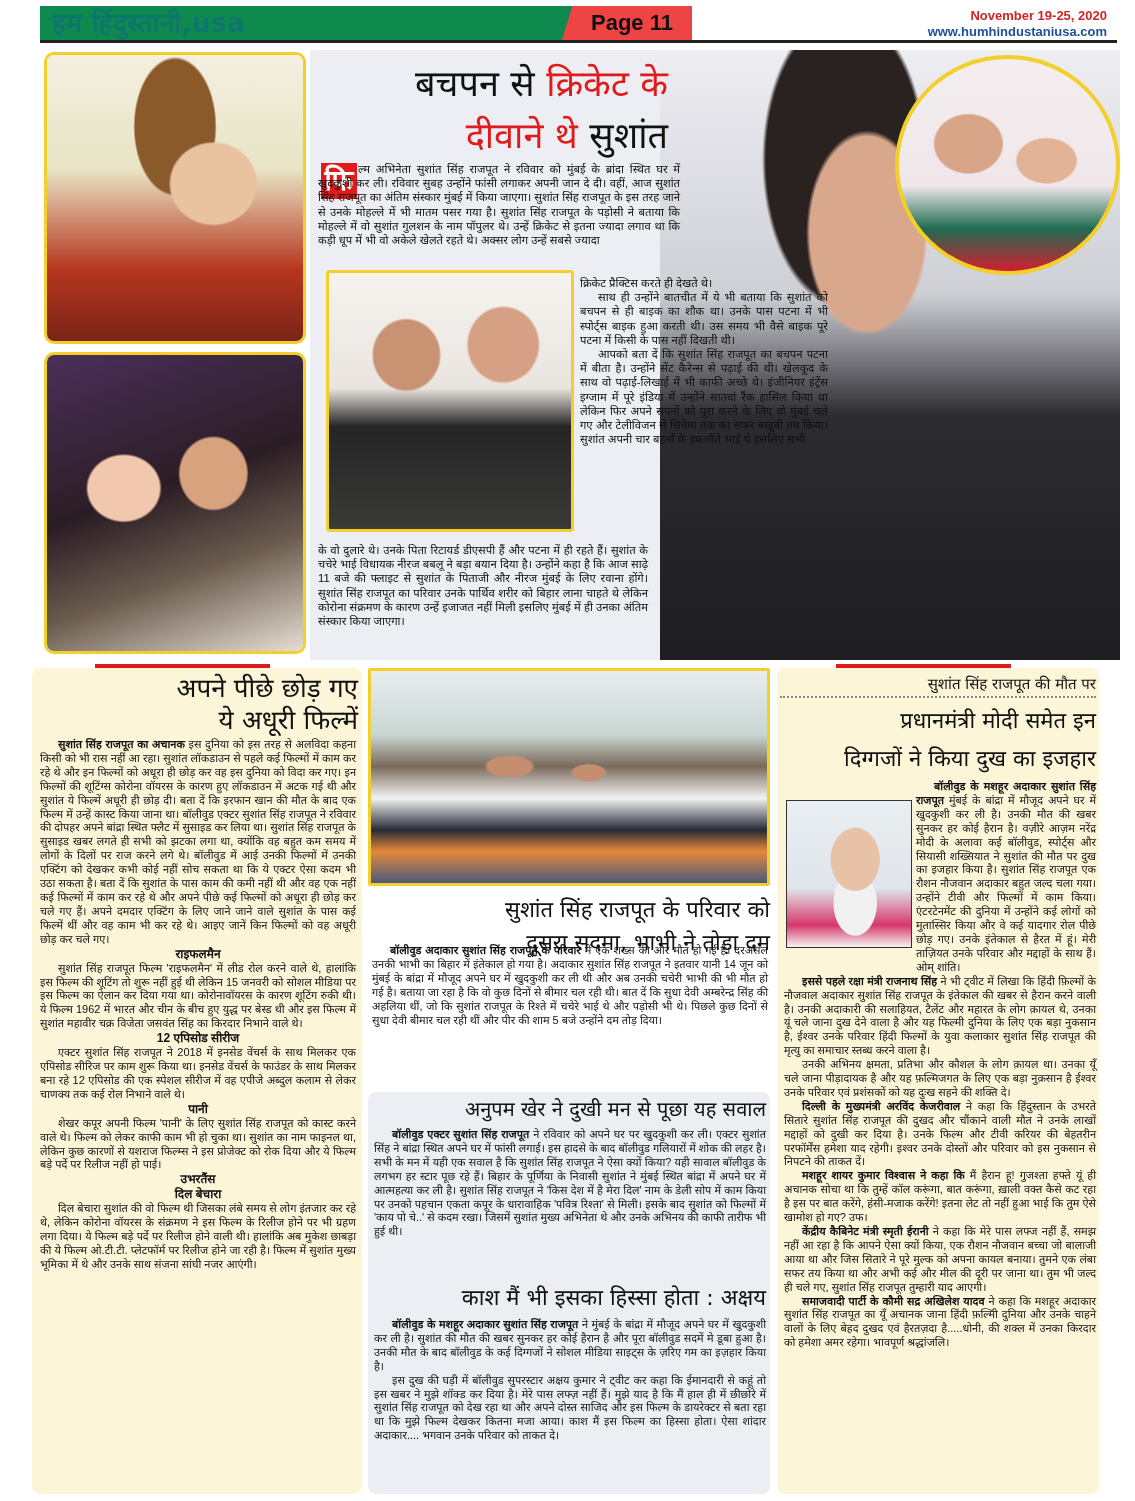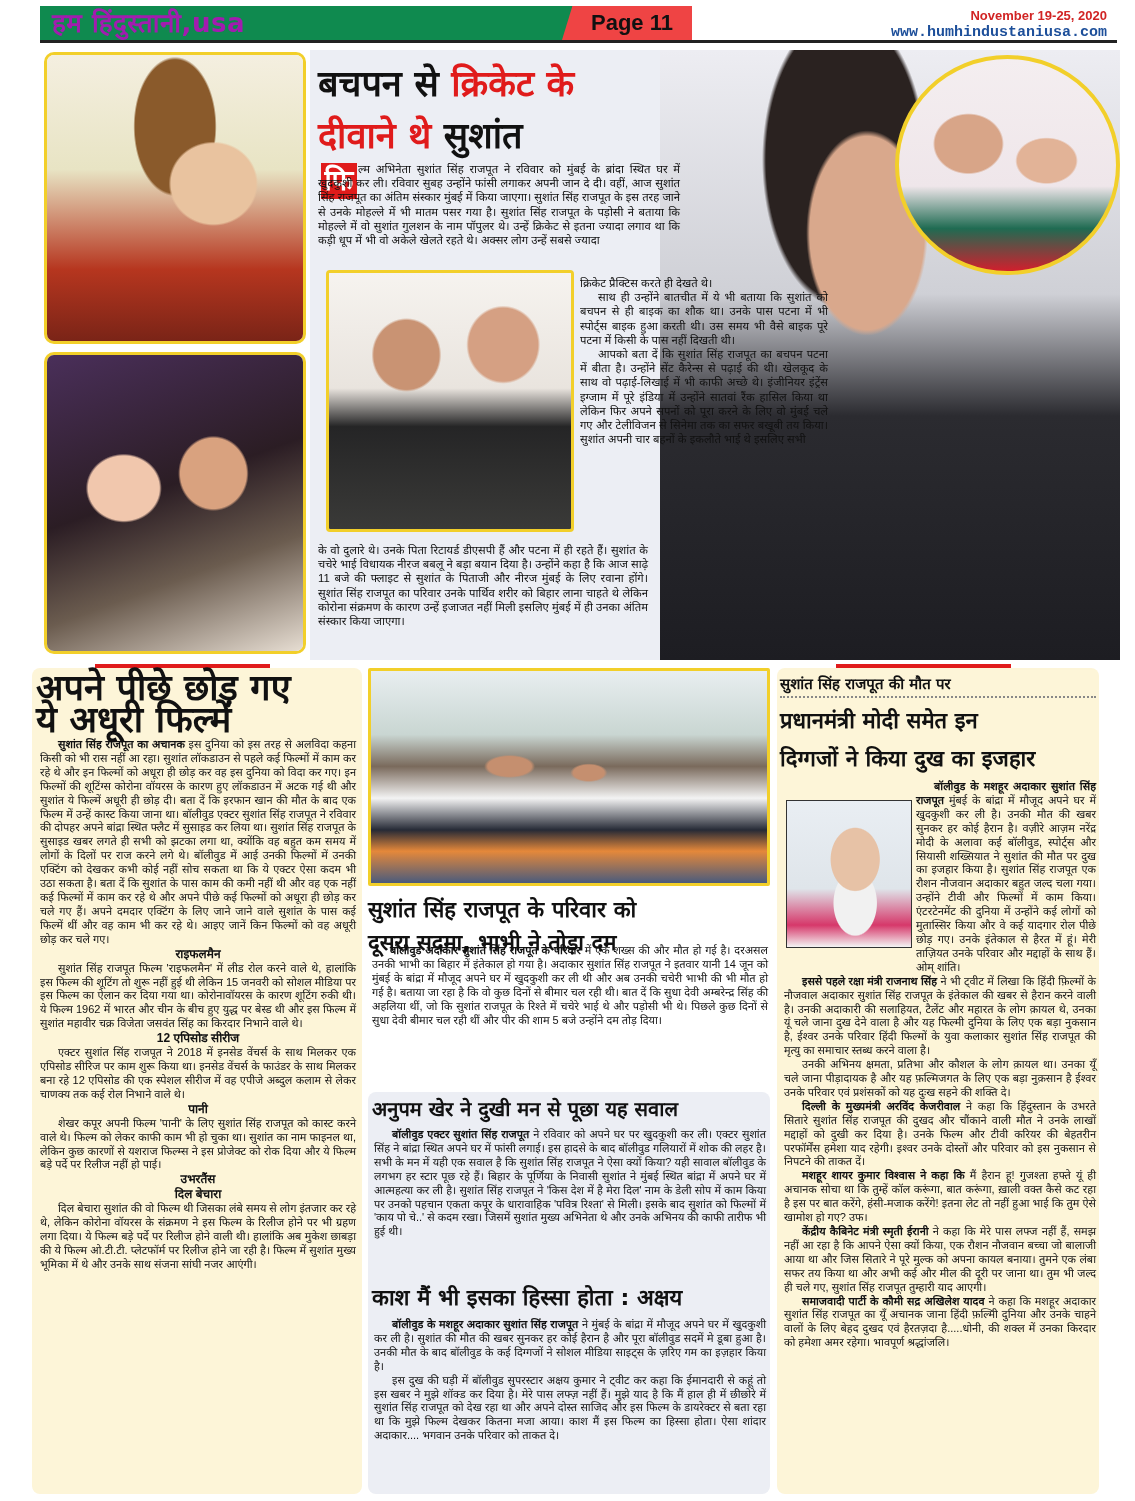--- a/index.html
+++ b/index.html
@@ -1,33 +1,33 @@
 <!DOCTYPE html>
 <html><head>
 <meta charset="utf-8">
 <style>
 *{box-sizing:border-box;margin:0;padding:0}
 body{width:1135px;height:1501px;background:#fff;font-family:"DejaVu Sans",sans-serif;position:relative;overflow:hidden;color:#111}
 .abs{position:absolute}
 
 #hdr-green{left:40px;top:6px;width:545px;height:34px;background:#0f8a4f;clip-path:polygon(0 0,100% 0,96% 100%,0 100%)}
-#hdr-title{left:52px;top:6px;height:50px;line-height:34px;color:#a21caf;font-size:26px;font-weight:bold;letter-spacing:.5px}
+#hdr-title{left:52px;top:6px;height:50px;line-height:34px;color:#0f766e;font-size:26px;font-weight:bold;letter-spacing:.5px}
 #hdr-page{left:562px;top:6px;width:130px;height:34px;background:#ef4444;clip-path:polygon(8% 0,100% 0,100% 100%,0 100%)}
 #hdr-page span{display:block;text-align:center;line-height:34px;font-size:22px;font-weight:bold;padding-left:10px;font-family:"Liberation Sans",sans-serif}
 #hdr-date{right:28px;top:8px;color:#d12424;font-size:13px;font-family:"Liberation Sans",sans-serif;font-weight:bold}
-#hdr-url{right:28px;top:24px;color:#1d4f9a;font-size:15px;font-family:Liberation Mono, monospace;font-weight:bold}
+#hdr-url{right:28px;top:24px;color:#1d4f9a;font-size:13px;font-family:Liberation Sans, sans-serif;font-weight:bold}
 #hdr-rule{left:40px;top:40px;width:1077px;height:3px;background:#222}
 
 .photo{border:3px solid #f2cf2a;border-radius:10px;overflow:hidden}
 .ph-fill{width:100%;height:100%}
 
 .body-txt{font-size:11.3px;line-height:14.2px;text-align:justify;font-family:"Liberation Sans",sans-serif}
 .body-txt p{text-indent:18px}
 .sub{text-align:center;font-weight:bold;font-size:12px;line-height:15px}
-.head{font-weight:bold;text-align:left;color:#111}
+.head{font-weight:normal;text-align:right;color:#111}
 .red{color:#e01b1b}
 .box{background:#fdf5d8;border-radius:8px}
 .gbox{background:#eceef4;border-radius:8px}
 .bld{font-weight:bold}
 </style>
 </head>
 <body>
 
 <div class="abs" id="hdr-green"></div>
 <div class="abs" id="hdr-title">हम हिंदुस्तानी,usa</div>
@@ -66,21 +66,21 @@
 </div>
 <div class="abs body-txt" style="left:580px;top:276px;width:248px">
   <div>क्रिकेट प्रैक्टिस करते ही देखते थे।</div>
   <p>साथ ही उन्होंने बातचीत में ये भी बताया कि सुशांत को बचपन से ही बाइक का शौक था। उनके पास पटना में भी स्पोर्ट्स बाइक हुआ करती थी। उस समय भी वैसे बाइक पूरे पटना में किसी के पास नहीं दिखती थी।</p>
   <p>आपको बता दें कि सुशांत सिंह राजपूत का बचपन पटना में बीता है। उन्होंने सेंट कैरेन्स से पढ़ाई की थी। खेलकूद के साथ वो पढ़ाई-लिखाई में भी काफी अच्छे थे। इंजीनियर इंट्रेंस इग्जाम में पूरे इंडिया में उन्होंने सातवां रैंक हासिल किया था लेकिन फिर अपने सपनों को पूरा करने के लिए वो मुंबई चले गए और टेलीविजन से सिनेमा तक का सफर बखूबी तय किया। सुशांत अपनी चार बहनों के इकलौते भाई थे इसलिए सभी</p>
 </div>
 <div class="abs body-txt" style="left:318px;top:543px;width:330px">के वो दुलारे थे। उनके पिता रिटायर्ड डीएसपी हैं और पटना में ही रहते हैं। सुशांत के चचेरे भाई विधायक नीरज बबलू ने बड़ा बयान दिया है। उन्होंने कहा है कि आज साढ़े 11 बजे की फ्लाइट से सुशांत के पिताजी और नीरज मुंबई के लिए रवाना होंगे। सुशांत सिंह राजपूत का परिवार उनके पार्थिव शरीर को बिहार लाना चाहते थे लेकिन कोरोना संक्रमण के कारण उन्हें इजाजत नहीं मिली इसलिए मुंबई में ही उनका अंतिम संस्कार किया जाएगा।</div>
 
 <div class="abs" style="left:95px;top:664px;width:175px;height:4px;background:#e01b1b"></div>
 <div class="abs box" style="left:32px;top:668px;width:330px;height:826px"></div>
-<div class="abs head" style="left:36px;top:672px;width:322px;font-size:36px;line-height:32px">
+<div class="abs head" style="left:36px;top:672px;width:322px;font-size:26px;line-height:32px">
   <div>अपने पीछे छोड़ गए</div>
   <div>ये अधूरी फिल्में</div>
 </div>
 <div class="abs body-txt" style="left:40px;top:738px;width:316px;font-size:11px;line-height:13.9px">
   <p><span class="bld">सुशांत सिंह राजपूत का अचानक</span><span> इस दुनिया को इस तरह से अलविदा कहना किसी को भी रास नहीं आ रहा। सुशांत लॉकडाउन से पहले कई फिल्मों में काम कर रहे थे और इन फिल्मों को अधूरा ही छोड़ कर वह इस दुनिया को विदा कर गए। इन फिल्मों की शूटिंग्स कोरोना वॉयरस के कारण हुए लॉकडाउन में अटक गई थी और सुशांत ये फिल्में अधूरी ही छोड़ दी। बता दें कि इरफान खान की मौत के बाद एक फिल्म में उन्हें कास्ट किया जाना था। बॉलीवुड एक्टर सुशांत सिंह राजपूत ने रविवार की दोपहर अपने बांद्रा स्थित फ्लैट में सुसाइड कर लिया था। सुशांत सिंह राजपूत के सुसाइड खबर लगते ही सभी को झटका लगा था, क्योंकि वह बहुत कम समय में लोगों के दिलों पर राज करने लगे थे। बॉलीवुड में आई उनकी फिल्मों में उनकी एक्टिंग को देखकर कभी कोई नहीं सोच सकता था कि ये एक्टर ऐसा कदम भी उठा सकता है। बता दें कि सुशांत के पास काम की कमी नहीं थी और वह एक नहीं कई फिल्मों में काम कर रहे थे और अपने पीछे कई फिल्मों को अधूरा ही छोड़ कर चले गए हैं। अपने दमदार एक्टिंग के लिए जाने जाने वाले सुशांत के पास कई फिल्में थीं और वह काम भी कर रहे थे। आइए जानें किन फिल्मों को वह अधूरी छोड़ कर चले गए।</span></p>
   <div class="sub">राइफलमैन</div>
   <p>सुशांत सिंह राजपूत फिल्म 'राइफलमैन' में लीड रोल करने वाले थे, हालांकि इस फिल्म की शूटिंग तो शुरू नहीं हुई थी लेकिन 15 जनवरी को सोशल मीडिया पर इस फिल्म का ऐलान कर दिया गया था। कोरोनावॉयरस के कारण शूटिंग रुकी थी। ये फिल्म 1962 में भारत और चीन के बीच हुए युद्ध पर बेस्ड थी और इस फिल्म में सुशांत महावीर चक्र विजेता जसवंत सिंह का किरदार निभाने वाले थे।</p>
   <div class="sub">12 एपिसोड सीरीज</div>
   <p>एक्टर सुशांत सिंह राजपूत ने 2018 में इनसेड वेंचर्स के साथ मिलकर एक एपिसोड सीरिज पर काम शुरू किया था। इनसेड वेंचर्स के फाउंडर के साथ मिलकर बना रहे 12 एपिसोड की एक स्पेशल सीरीज में वह एपीजे अब्दुल कलाम से लेकर चाणक्य तक कई रोल निभाने वाले थे।</p>
   <div class="sub">पानी</div>

